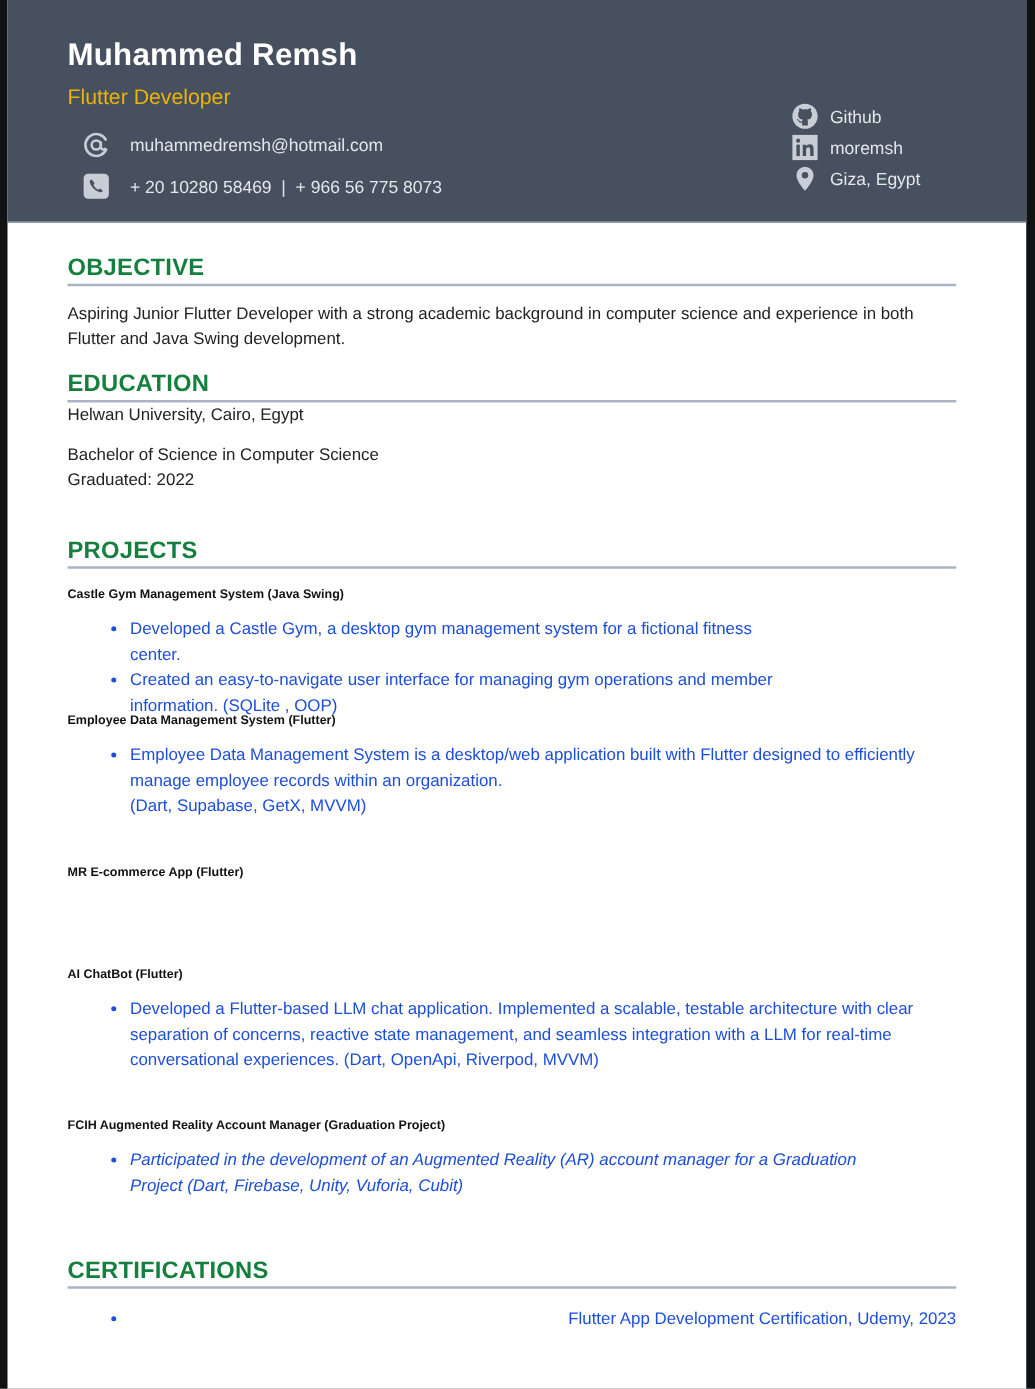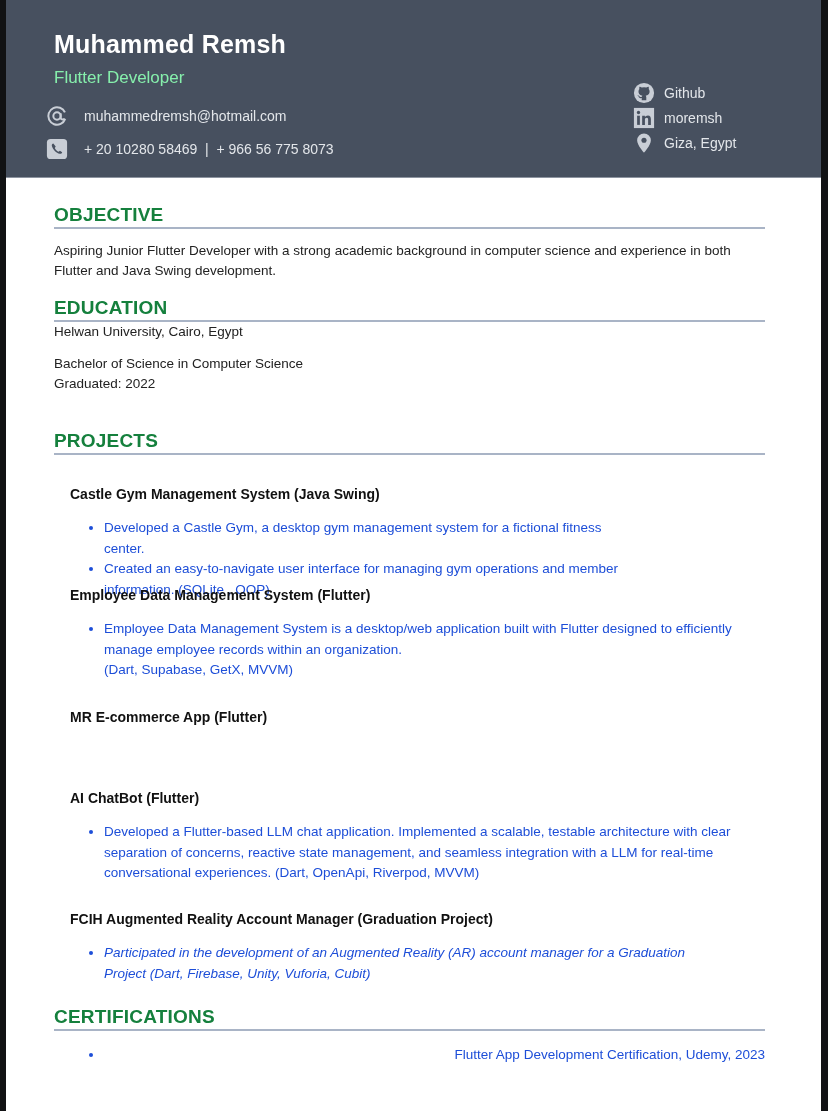--- a/index.html
+++ b/index.html
@@ -16,41 +16,41 @@
     position: absolute; left: 0; top: 0; width: 815px; height: 177px;
     background: #47505f;
     border-bottom: 1px solid #8d94a0;
   }
   .name {
     position: absolute; left: 48px; top: 30px;
     font-size: 25px; font-weight: bold; color: #ffffff; letter-spacing: 0.2px;
   }
   .role {
     position: absolute; left: 48px; top: 68px;
-    font-size: 17px; color: #86efac;
+    font-size: 17px; color: #eab308;
   }
   .contact-row {
-    position: absolute; left: 40px; display: flex; align-items: center;
+    position: absolute; left: 60px; display: flex; align-items: center;
     font-size: 14px; color: #e3e6ea; justify-content: flex-end;
   }
   .contact-row .ico { width: 22px; height: 22px; margin-right: 16px; display:flex; align-items:center; justify-content:center; }
   .row-email { top: 105px; }
   .row-phone { top: 138px; }
   .social { position: absolute; right: 48px; top: 80px; width: 140px; }
   .social-row { display: flex; align-items: center; height: 25px; font-size: 14px; color: #e3e6ea; }
   .social-row .ico { width: 22px; height: 22px; margin-right: 9px; display:flex; align-items:center; justify-content:center; }
 
   .content { position: absolute; left: 48px; top: 200px; width: 711px; color: #222; }
   .section-title {
     font-size: 19px; font-weight: bold; color: #15803d;
     border-bottom: 2px solid #a9b4c6; padding-bottom: 1px; margin: 0;
     letter-spacing: 0.2px;
   }
   .para { font-size: 13.5px; line-height: 20px; color: #222; margin: 0; }
-  .proj-title { font-size: 14px; font-weight: bold; color: #111; margin: 16px; }
+  .proj-title { font-size: 10px; font-weight: bold; color: #111; margin: 0; }
   ul.bullets { margin: 0; padding-left: 50px; font-size: 13.5px; line-height: 20.5px; color: #1d4ed8; }
   ul.bullets li { padding-left: 0; }
   .abs { position: absolute; left: 0; width: 711px; }
 </style>
 </head>
 <body>
 
 <div class="page">
 
   <div class="header">

